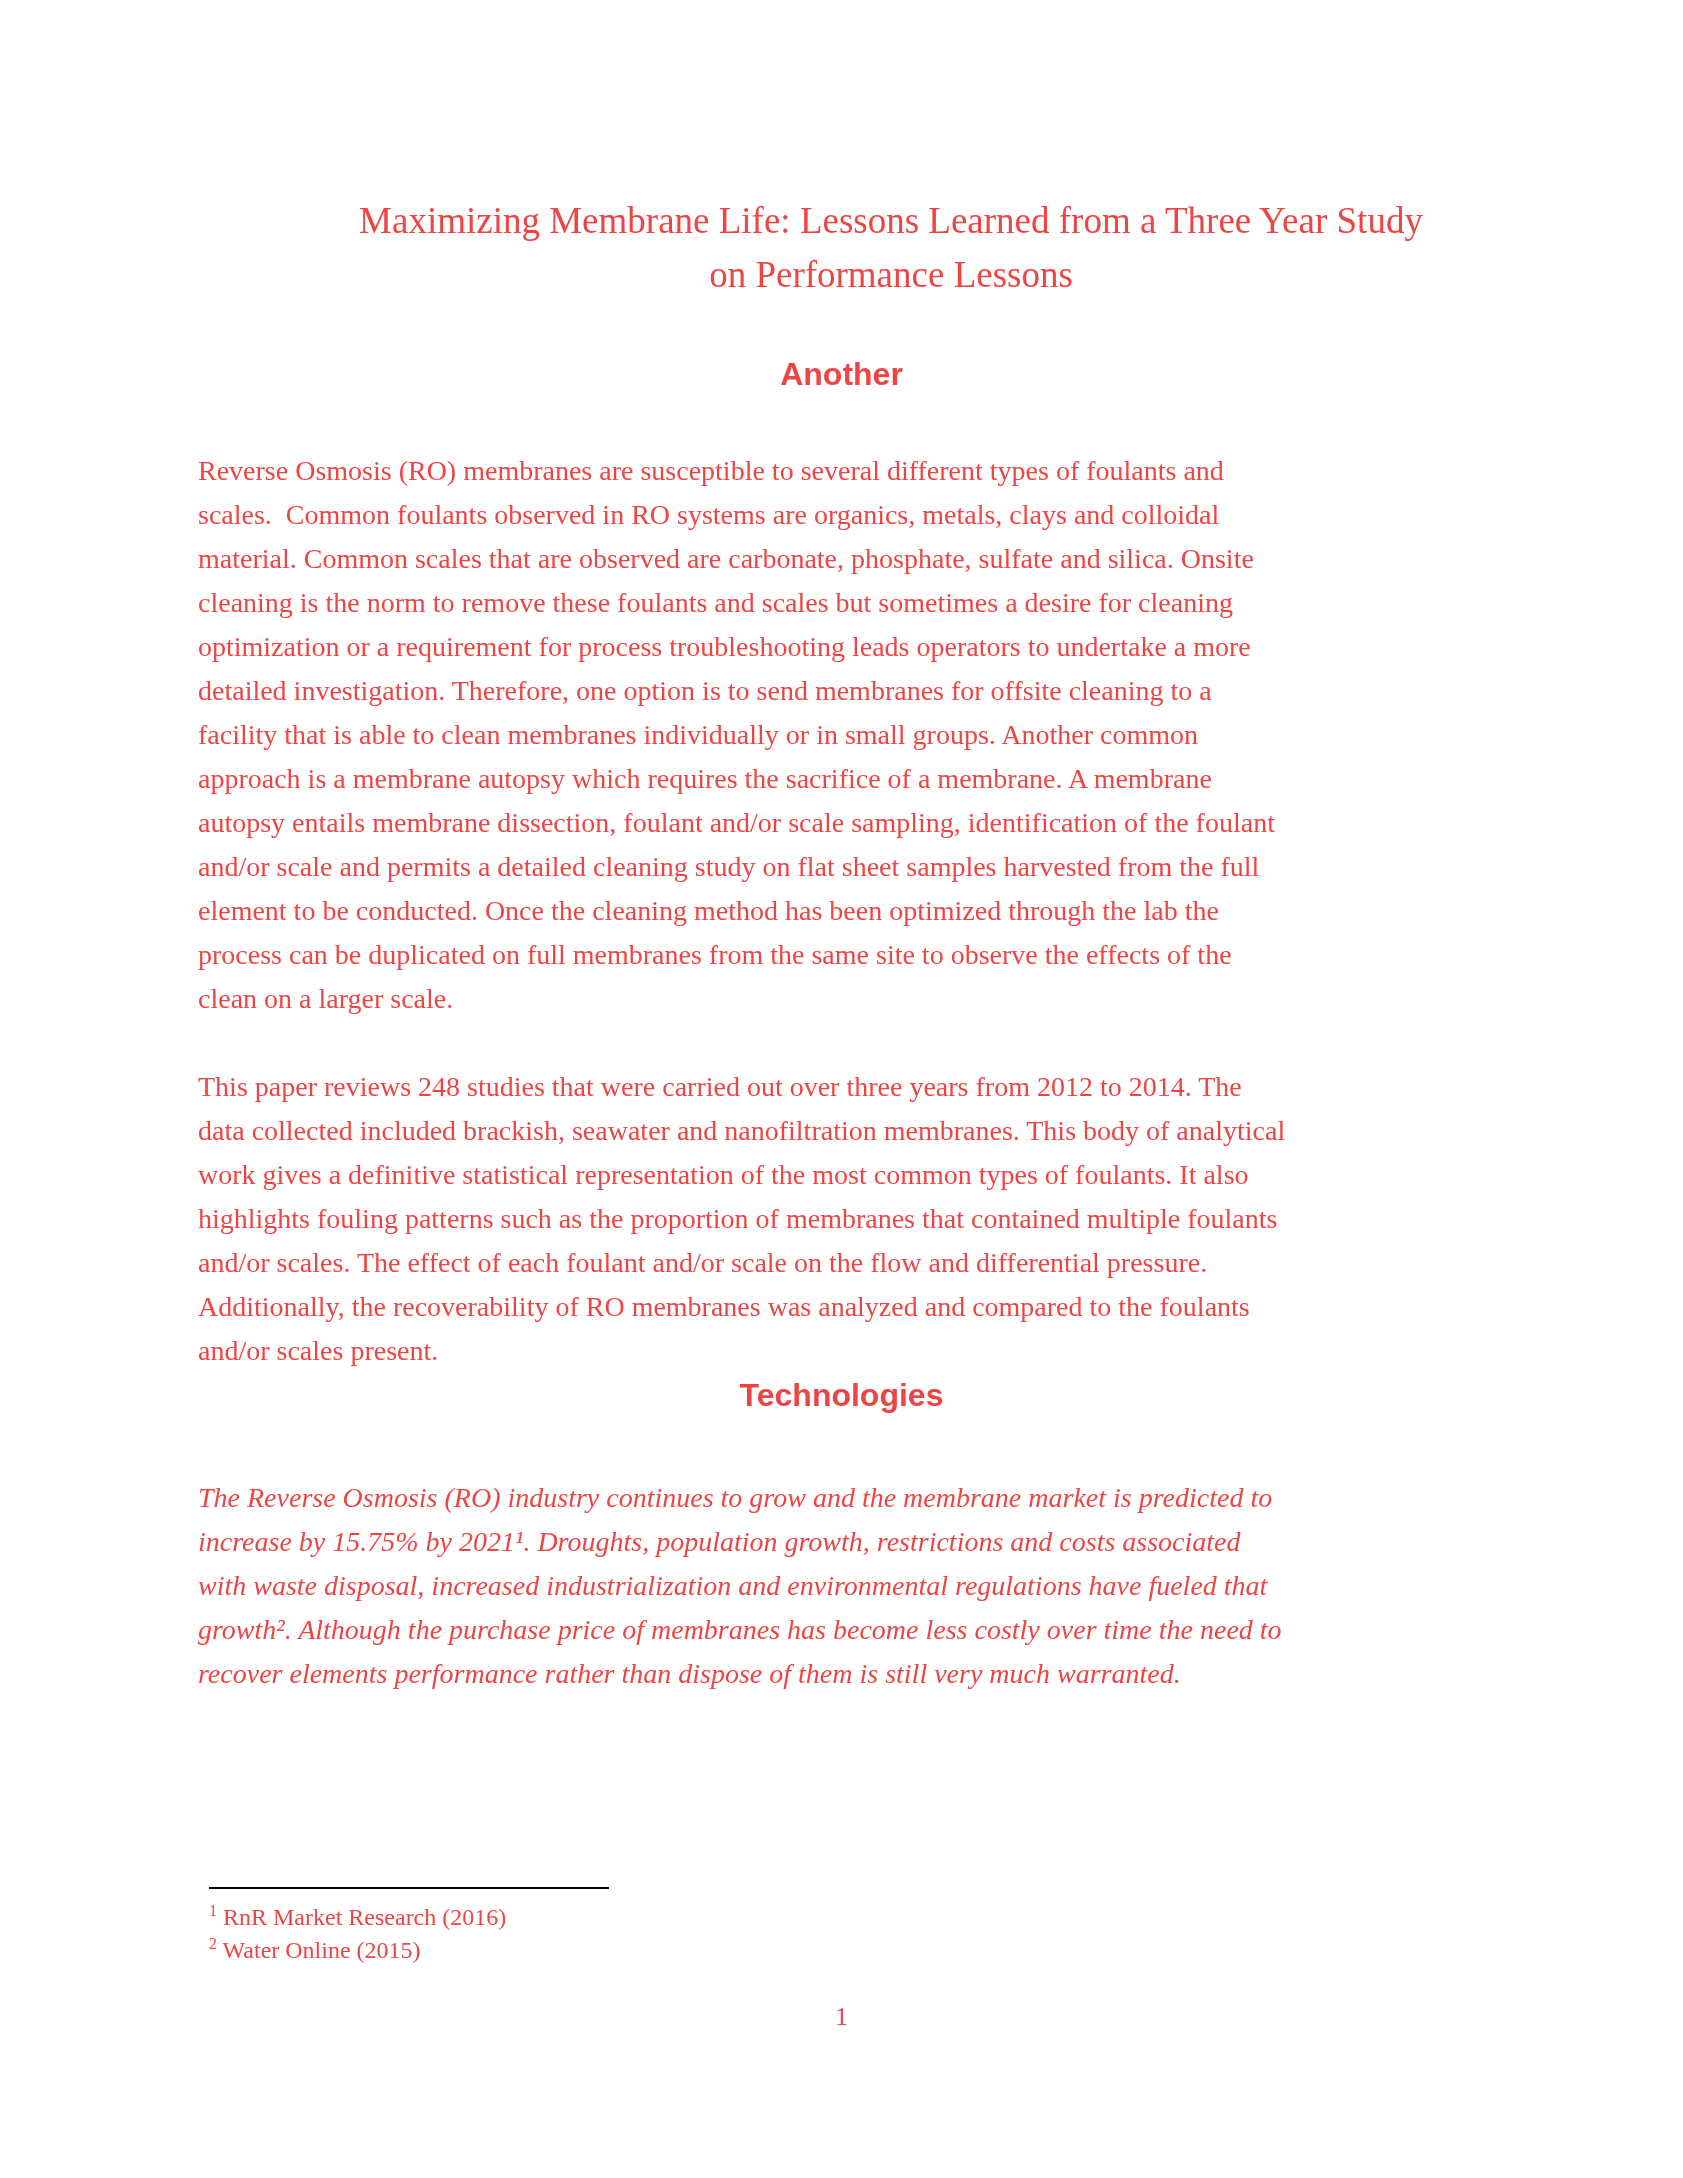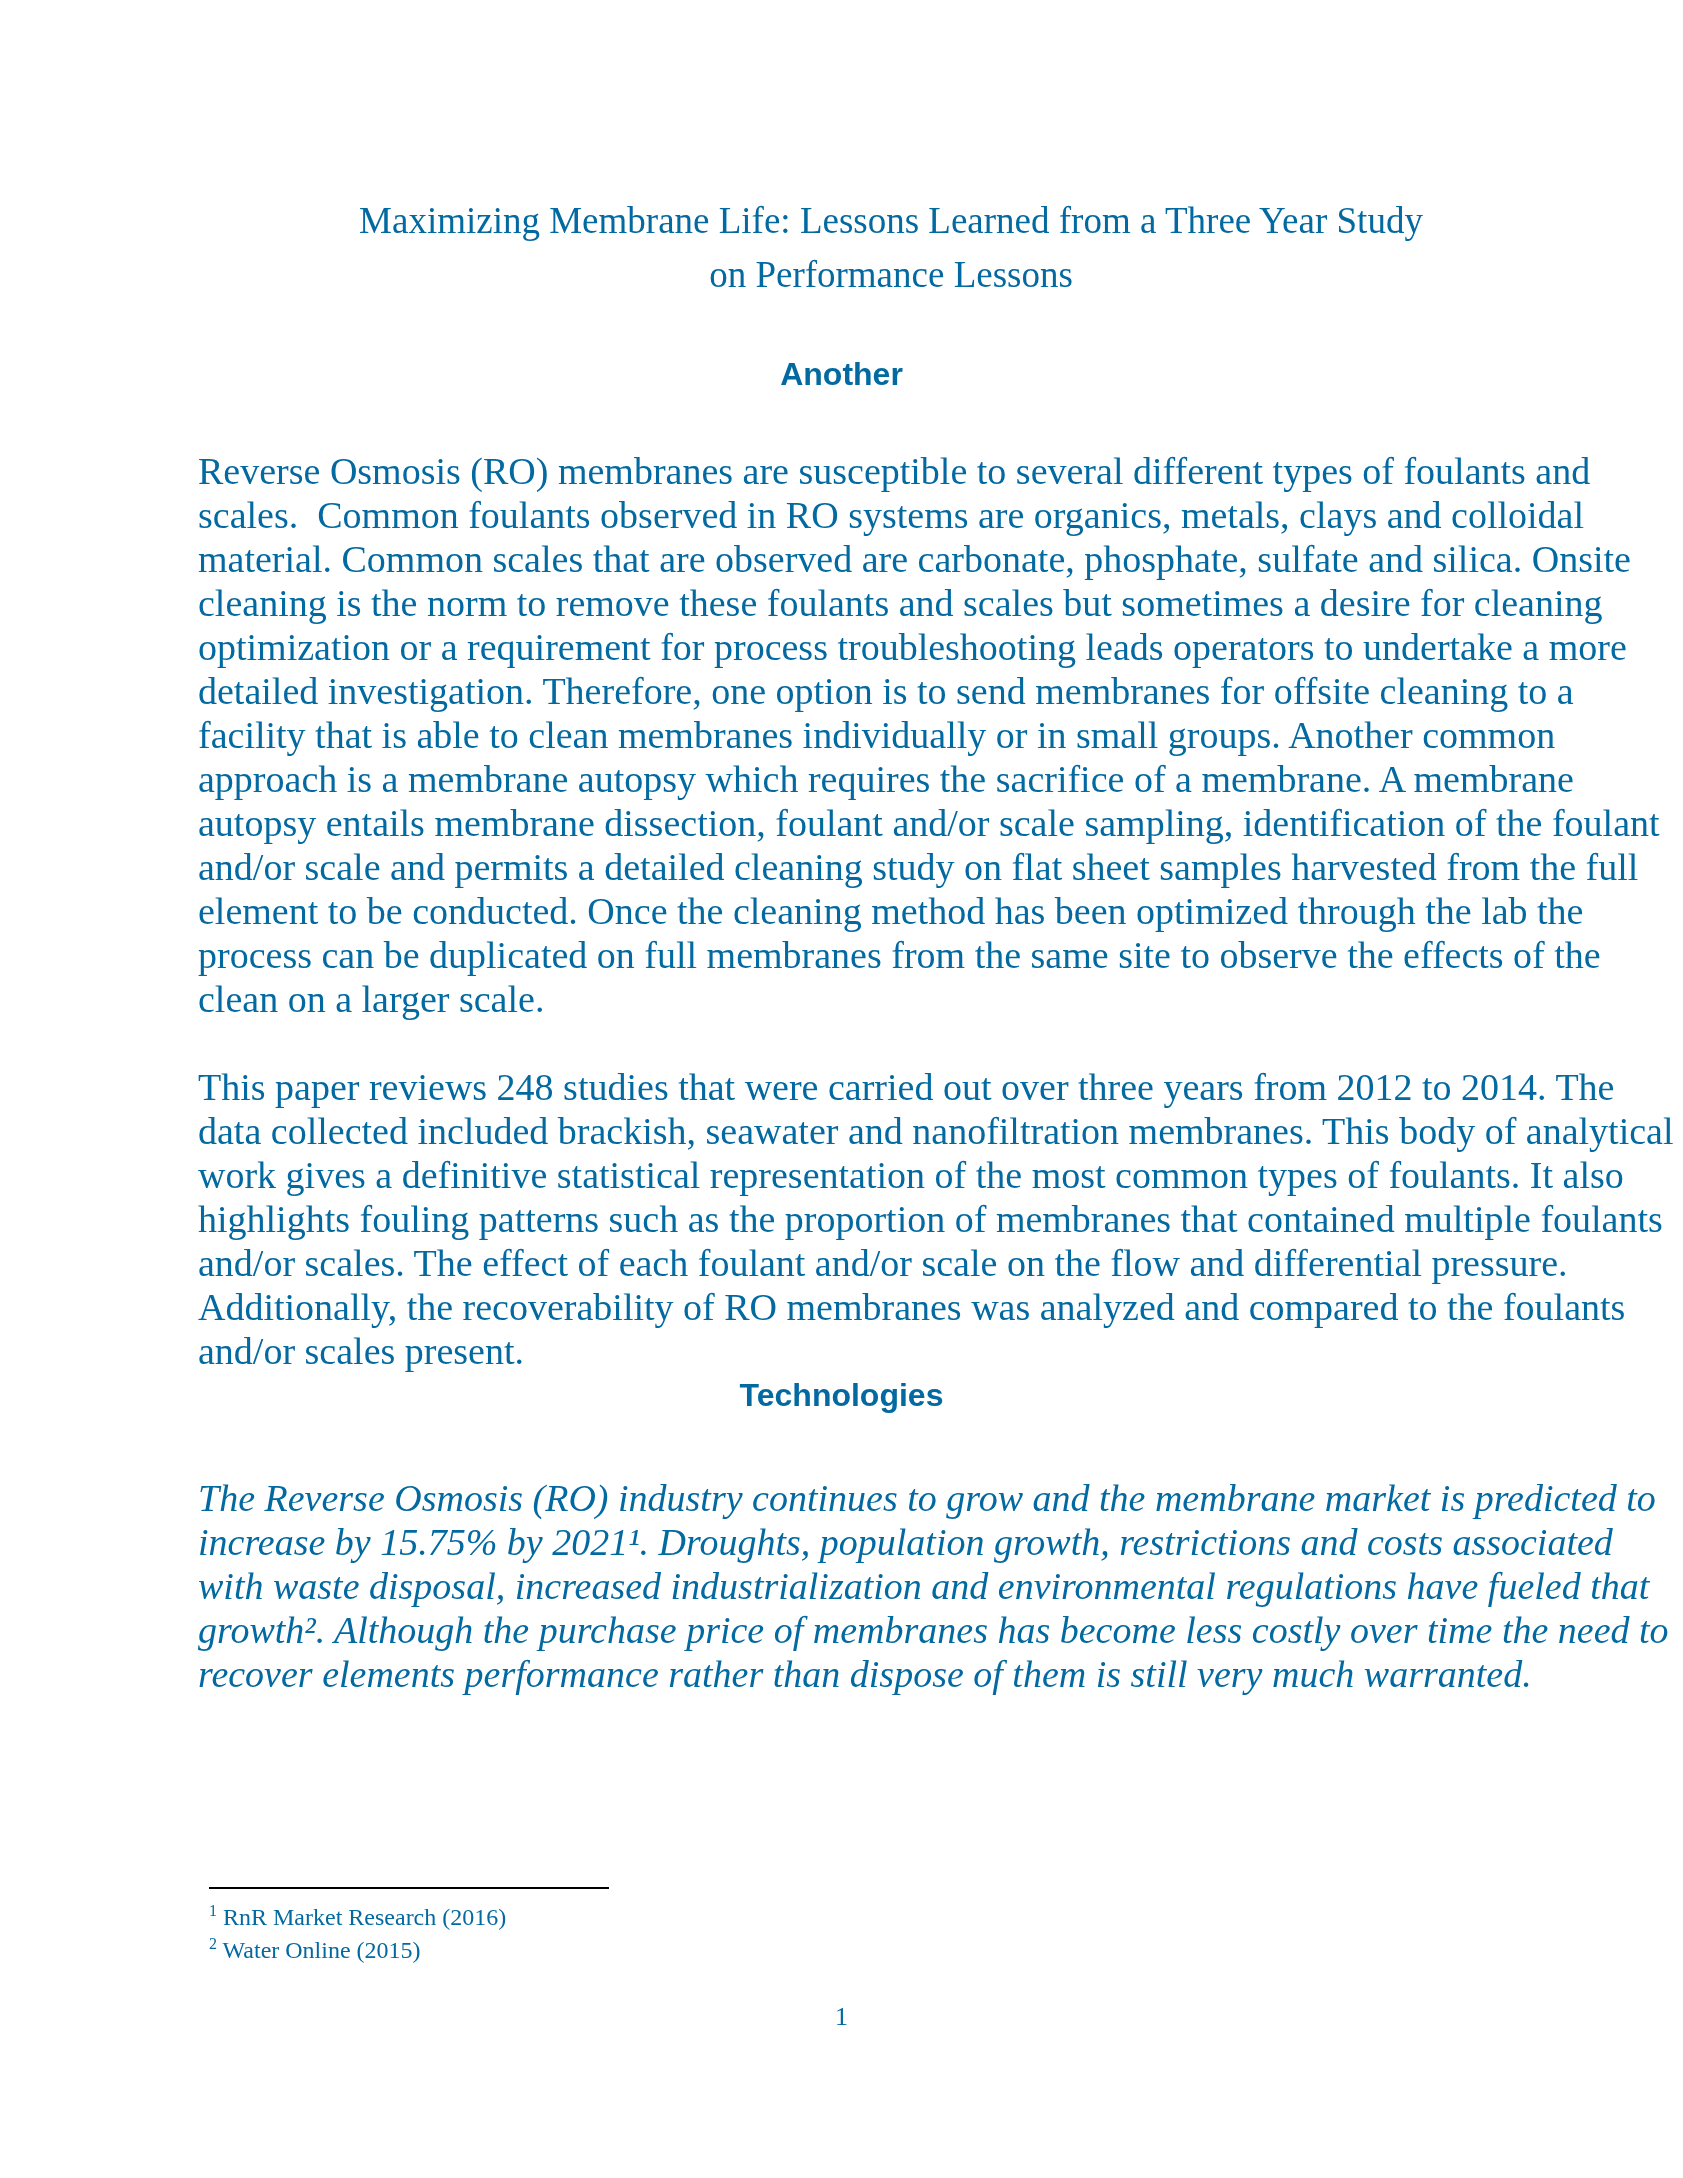--- a/index.html
+++ b/index.html
@@ -5,21 +5,21 @@
   html, body {
     margin: 0;
     padding: 0;
     background: #ffffff;
   }
   .page {
     position: relative;
     width: 1683px;
     height: 2178px;
     background: #ffffff;
-    color: #0369a1;
+    color: #ef4444;
     box-sizing: border-box;
     padding: 194px 198px 12px 198px;
     overflow: hidden;
   }
   .title {
     font-family: "Liberation Serif", serif;
     font-size: 37px;
     line-height: 54px;
     font-weight: 400;
     text-align: center;
@@ -38,21 +38,21 @@
     font-weight: 700;
     font-size: 32px;
     line-height: 44px;
     text-align: center;
     margin: 0;
   }
   .heading-abstract   { margin-top: 50px; }
   .heading-introduction { margin-top: 0px; }
   .para {
     font-family: "Liberation Serif", serif;
-    font-size: 38px;
+    font-size: 28px;
     line-height: 44px;
     margin: 0;
     white-space: pre; 
   }
   .para-1 { margin-top: 53px; }
   .para-2 { margin-top: 44px; }
   .para-3 { margin-top: 59px; font-style: italic; }
   .footnotes {
     position: absolute;
     left: 209px;

